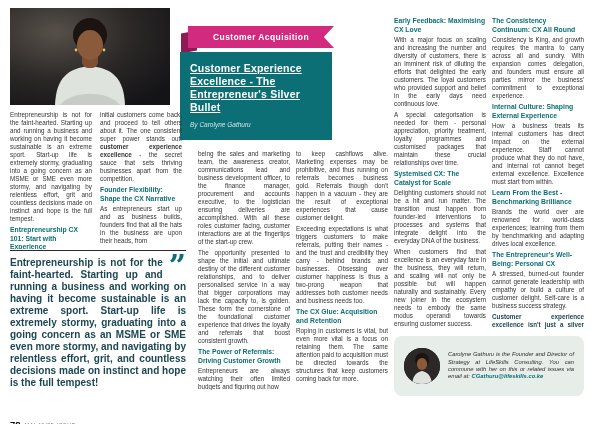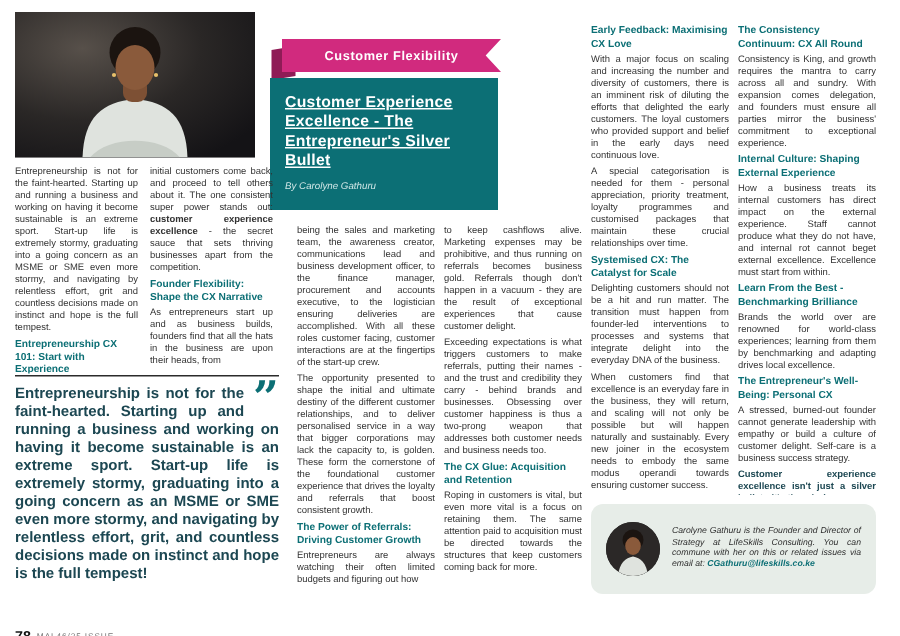--- a/index.html
+++ b/index.html
@@ -69,21 +69,21 @@
     <rect x="72" y="44" width="16" height="16" rx="6" fill="#7d5034"></rect>
     <circle cx="80" cy="27" r="17" fill="#1b1410"></circle>
     <ellipse cx="80" cy="37" rx="13" ry="15" fill="#8a5a3b"></ellipse>
     <circle cx="66" cy="42" r="1.4" fill="#e8c06a"></circle>
     <circle cx="94" cy="42" r="1.4" fill="#e8c06a"></circle>
   </svg>
 </div>
 
 <div class="ribbon">
   <div class="tail"></div>
-  <div class="bar">Customer Flexibility</div>
+  <div class="bar">Customer Acquisition</div>
 </div>
 
 <div class="title-box">
   <div class="title">Customer Experience Excellence - The Entrepreneur's Silver Bullet</div>
   <div class="byline">By Carolyne Gathuru</div>
 </div>
 
 <div class="intro-col" id="introCol1">
   <p class="body-p">Entrepreneurship is not for the faint-hearted. Starting up and running a business and working on having it become sustainable is an extreme sport. Start-up life is extremely stormy, graduating into a going concern as an MSME or SME even more stormy, and navigating by relentless effort, grit and countless decisions made on instinct and hope is the full tempest.</p>
   <h3 class="col-heading">Entrepreneurship CX 101: Start with Experience</h3>

